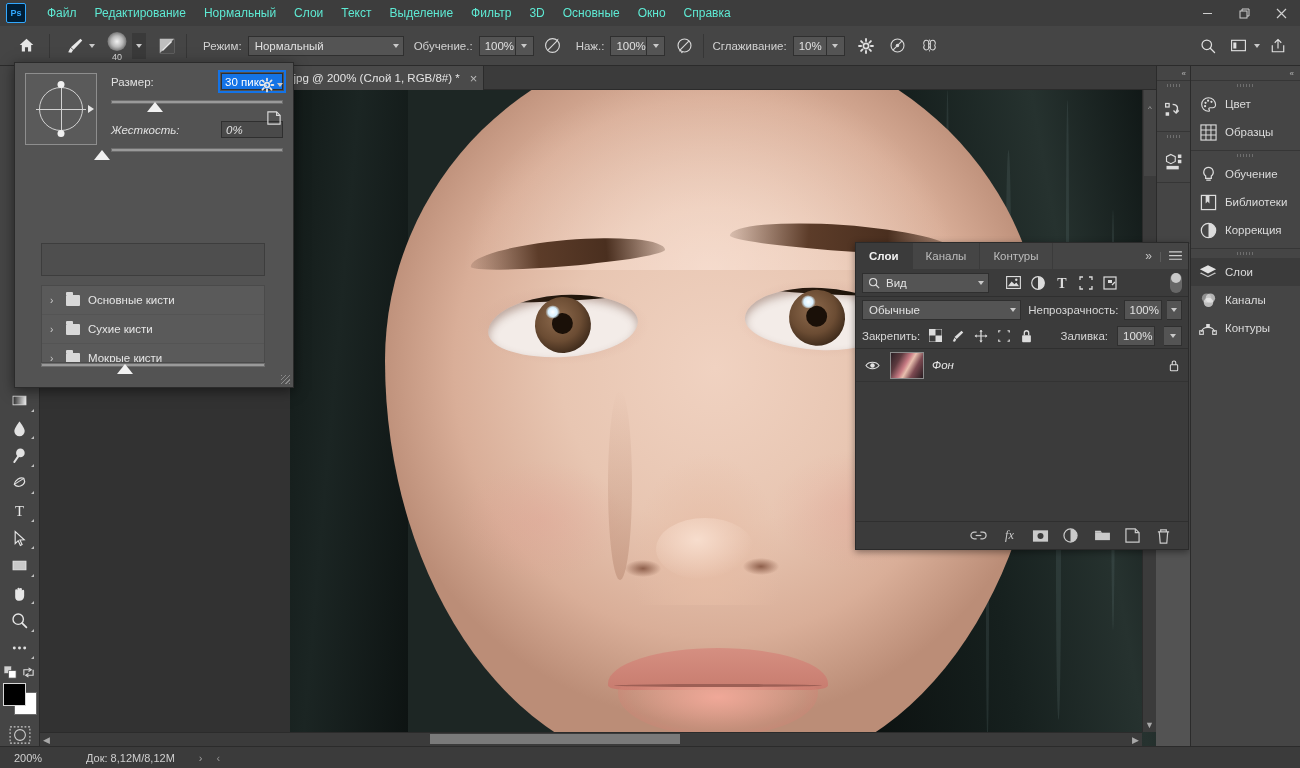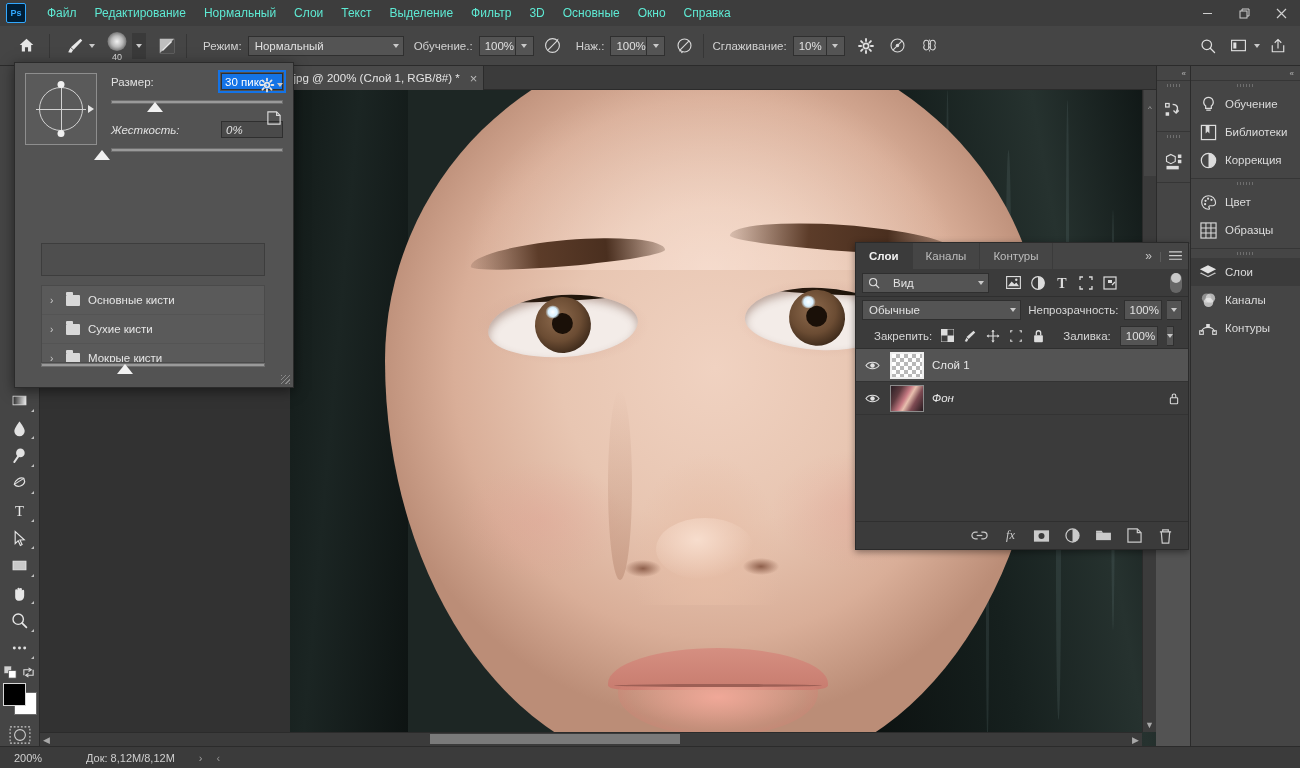--- a/index.html
+++ b/index.html
@@ -301,21 +301,21 @@
     font-size: 11.5px; color: #e2e2e2; justify-content: space-between;
   }
   .filter-icons { display: flex; align-items: center; gap: 10px; margin-left: 12px; }
   .toggle-pill { width: 12px; height: 20px; border-radius: 6px; background: #676767; margin-left: auto;
     display:flex; align-items:flex-start; justify-content:center; }
   .toggle-pill i { display:block; width:10px; height:10px; border-radius:50%; background:#c9c9c9; margin-top:0px; }
   .lp-blend { height: 26px; display: flex; align-items: center; padding: 0 6px; gap: 5px; }
   .blend-select { width: 185px; height: 20px; background: #545454; border: 1px solid #2f2f2f;
     display: flex; align-items: center; justify-content: space-between; padding: 0 4px 0 6px;
     font-size: 11.5px; color: #e2e2e2; }
-  .lp-lock { height: 26px; display: flex; align-items: center; padding: 0 18px; gap: 9px;
+  .lp-lock { height: 26px; display: flex; align-items: center; padding: 0 6px; gap: 9px;
     border-bottom: 1px solid #2f2f2f; }
   .lp-list { flex: 1; background: #3b3b3b; overflow: hidden; }
   .layer-row {
     height: 33px; display: flex; align-items: center; gap: 8px; padding: 0 8px 0 6px;
     border-bottom: 1px solid #333;
   }
   .layer-row.selected { background: #545454; }
   .eye-cell { width: 20px; display: flex; align-items: center; justify-content: center; }
   .layer-thumb { width: 34px; height: 27px; border: 1px solid #8c8c8c; }
   .layer-thumb.sel { border: 2px solid #f0f0f0; }
@@ -324,21 +324,21 @@
       linear-gradient(45deg, #b8b8b8 25%, transparent 25%, transparent 75%, #b8b8b8 75%),
       linear-gradient(45deg, #b8b8b8 25%, transparent 25%, transparent 75%, #b8b8b8 75%);
     background-size: 8px 8px; background-position: 0 0, 4px 4px; background-color: #fff;
   }
   .layer-name { font-size: 11.5px; color: #e6e6e6; flex: 1; }
   .layer-name.italic { font-style: italic; }
   .lp-footer {
     height: 28px; background: #3b3b3b; border-top: 1px solid #2f2f2f;
     display: flex; align-items: center; justify-content: flex-end; gap: 13px; padding-right: 14px;
   }
-  .lp-footer .fi { width: 18px; height: 18px; display:flex; align-items:center; justify-content:center; color:#cacaca; }
+  .lp-footer .fi { width: 18px; height: 18px; display:flex; align-items:center; justify-content:flex-start; color:#cacaca; }
 
   
   .brush-popup {
     position: absolute; left: 14px; top: 62px; width: 280px; height: 326px;
     background: #535353; border: 1px solid #2b2b2b;
     box-shadow: 0 3px 12px rgba(0,0,0,0.5);
   }
   .bp-top { display: flex; padding: 10px 10px 4px 10px; }
   .bp-thumb {
     width: 72px; height: 72px; border: 1px solid #8e8e8e; background: #5a5a5a;
@@ -788,21 +788,21 @@
         <span>
           <svg width="13" height="11" viewBox="0 0 14 12">
             <path d="M0 1 H14 M0 5 H14 M0 9 H14" stroke="#d0d0d0" stroke-width="1.3"></path>
           </svg>
         </span>
       </div>
     </div>
 
     <div class="lp-filter">
       <div class="filter-select">
-        <span style="display:flex;align-items:center;gap:13px;">
+        <span style="display:flex;align-items:center;gap:6px;">
           <svg width="12" height="12" viewBox="0 0 14 14">
             <circle cx="6" cy="6" r="4.2" fill="none" stroke="#dcdcdc" stroke-width="1.2"></circle>
             <path d="M9 9 L13 13" stroke="#dcdcdc" stroke-width="1.4"></path>
           </svg>
           <span>Вид</span>
         </span>
         <span class="caret"></span>
       </div>
       <div class="filter-icons">
         <span>
@@ -891,30 +891,20 @@
       <span style="font-size:11.5px;color:#d6d6d6;">Заливка:</span>
       <div class="ps-field" style="width:38px;">
         <span>100%</span>
       </div>
       <div class="ps-stepper">
           <span class="caret" style="margin:0"></span>
         </div>
     </div>
 
     <div class="lp-list">
-      <div class="layer-row selected">
-        <div class="eye-cell">
-          <svg width="15" height="11" viewBox="0 0 16 11">
-            <path d="M1 5.5 C4 1 12 1 15 5.5 C12 10 4 10 1 5.5 Z" fill="none" stroke="#e2e2e2" stroke-width="1.1"></path>
-            <circle cx="8" cy="5.5" r="2.4" fill="#e2e2e2"></circle>
-          </svg>
-        </div>
-        <div class="layer-thumb sel checker"></div>
-        <div class="layer-name">Слой 1</div>
-      </div>
       <div class="layer-row">
         <div class="eye-cell">
           <svg width="15" height="11" viewBox="0 0 16 11">
             <path d="M1 5.5 C4 1 12 1 15 5.5 C12 10 4 10 1 5.5 Z" fill="none" stroke="#e2e2e2" stroke-width="1.1"></path>
             <circle cx="8" cy="5.5" r="2.4" fill="#e2e2e2"></circle>
           </svg>
         </div>
         <div class="layer-thumb" style="background:linear-gradient(120deg,#2a1f24 0%,#5d3a3f 25%,#c87b84 45%,#e8bfae 55%,#7d4a52 72%,#241a1e 100%);"></div>
         <div class="layer-name italic">Фон</div>
         <div>
@@ -967,53 +957,20 @@
         <svg width="15" height="16" viewBox="0 0 16 17">
           <path d="M2 4 H14 M5 4 V2 H11 V4" fill="none" stroke="#cacaca" stroke-width="1.3"></path>
           <path d="M3.5 4 L4.5 16 H11.5 L12.5 4" fill="none" stroke="#cacaca" stroke-width="1.3"></path>
         </svg>
       </span>
     </div>
   </div>
 
   <div class="icondock">
     <div class="id-collapse">«</div>
-
-    <div class="id-group">
-      <div class="id-grip">
-          <i></i>
-        </div>
-      <div class="id-row">
-        <span class="id-ico">
-          <svg width="17" height="17" viewBox="0 0 18 18">
-            <path d="M9 1.5 a5 5 0 0 0 -3 9 V13 h6 V10.5 a5 5 0 0 0 -3 -9 Z" fill="none" stroke="#dcdcdc" stroke-width="1.3"></path>
-            <path d="M6.6 15 H11.4" stroke="#dcdcdc" stroke-width="1.3"></path>
-          </svg>
-        </span>
-        <span>Обучение</span>
-      </div>
-      <div class="id-row">
-        <span class="id-ico">
-          <svg width="17" height="17" viewBox="0 0 18 18">
-            <rect x="1.5" y="1.5" width="15" height="15" fill="none" stroke="#dcdcdc" stroke-width="1.3"></rect>
-            <path d="M6 1.5 V10 L8 8 L10 10 V1.5" fill="#dcdcdc"></path>
-          </svg>
-        </span>
-        <span>Библиотеки</span>
-      </div>
-      <div class="id-row">
-        <span class="id-ico">
-          <svg width="17" height="17" viewBox="0 0 18 18">
-            <circle cx="9" cy="9" r="7.6" fill="none" stroke="#dcdcdc" stroke-width="1.3"></circle>
-            <path d="M9 1.4 A7.6 7.6 0 0 1 9 16.6 Z" fill="#dcdcdc"></path>
-          </svg>
-        </span>
-        <span>Коррекция</span>
-      </div>
-    </div>
 
     <div class="id-group">
       <div class="id-grip">
           <i></i>
         </div>
       <div class="id-row">
         <span class="id-ico">
           <svg width="17" height="17" viewBox="0 0 20 20">
             <path d="M10 2 a8 8 0 1 0 0 16 c1.6 0 1.3 -1.4 0.6 -2.1 c-0.8 -0.9 0.1 -2 1.2 -2 H15 a3.4 3.4 0 0 0 3.3 -3.6 C18 5.6 14.4 2 10 2 Z" fill="none" stroke="#dcdcdc" stroke-width="1.3"></path>
             <circle cx="6.5" cy="8" r="1.3" fill="#dcdcdc"></circle>
@@ -1025,20 +982,53 @@
         <span>Цвет</span>
       </div>
       <div class="id-row">
         <span class="id-ico">
           <svg width="17" height="17" viewBox="0 0 18 18">
             <rect x="1" y="1" width="16" height="16" fill="none" stroke="#dcdcdc" stroke-width="1.2"></rect>
             <path d="M6.3 1 V17 M11.6 1 V17 M1 6.3 H17 M1 11.6 H17" stroke="#dcdcdc" stroke-width="1.1"></path>
           </svg>
         </span>
         <span>Образцы</span>
+      </div>
+    </div>
+
+    <div class="id-group">
+      <div class="id-grip">
+          <i></i>
+        </div>
+      <div class="id-row">
+        <span class="id-ico">
+          <svg width="17" height="17" viewBox="0 0 18 18">
+            <path d="M9 1.5 a5 5 0 0 0 -3 9 V13 h6 V10.5 a5 5 0 0 0 -3 -9 Z" fill="none" stroke="#dcdcdc" stroke-width="1.3"></path>
+            <path d="M6.6 15 H11.4" stroke="#dcdcdc" stroke-width="1.3"></path>
+          </svg>
+        </span>
+        <span>Обучение</span>
+      </div>
+      <div class="id-row">
+        <span class="id-ico">
+          <svg width="17" height="17" viewBox="0 0 18 18">
+            <rect x="1.5" y="1.5" width="15" height="15" fill="none" stroke="#dcdcdc" stroke-width="1.3"></rect>
+            <path d="M6 1.5 V10 L8 8 L10 10 V1.5" fill="#dcdcdc"></path>
+          </svg>
+        </span>
+        <span>Библиотеки</span>
+      </div>
+      <div class="id-row">
+        <span class="id-ico">
+          <svg width="17" height="17" viewBox="0 0 18 18">
+            <circle cx="9" cy="9" r="7.6" fill="none" stroke="#dcdcdc" stroke-width="1.3"></circle>
+            <path d="M9 1.4 A7.6 7.6 0 0 1 9 16.6 Z" fill="#dcdcdc"></path>
+          </svg>
+        </span>
+        <span>Коррекция</span>
       </div>
     </div>
 
     <div class="id-group">
       <div class="id-grip">
           <i></i>
         </div>
       <div class="id-row active">
         <span class="id-ico">
           <svg width="18" height="17" viewBox="0 0 20 18">

